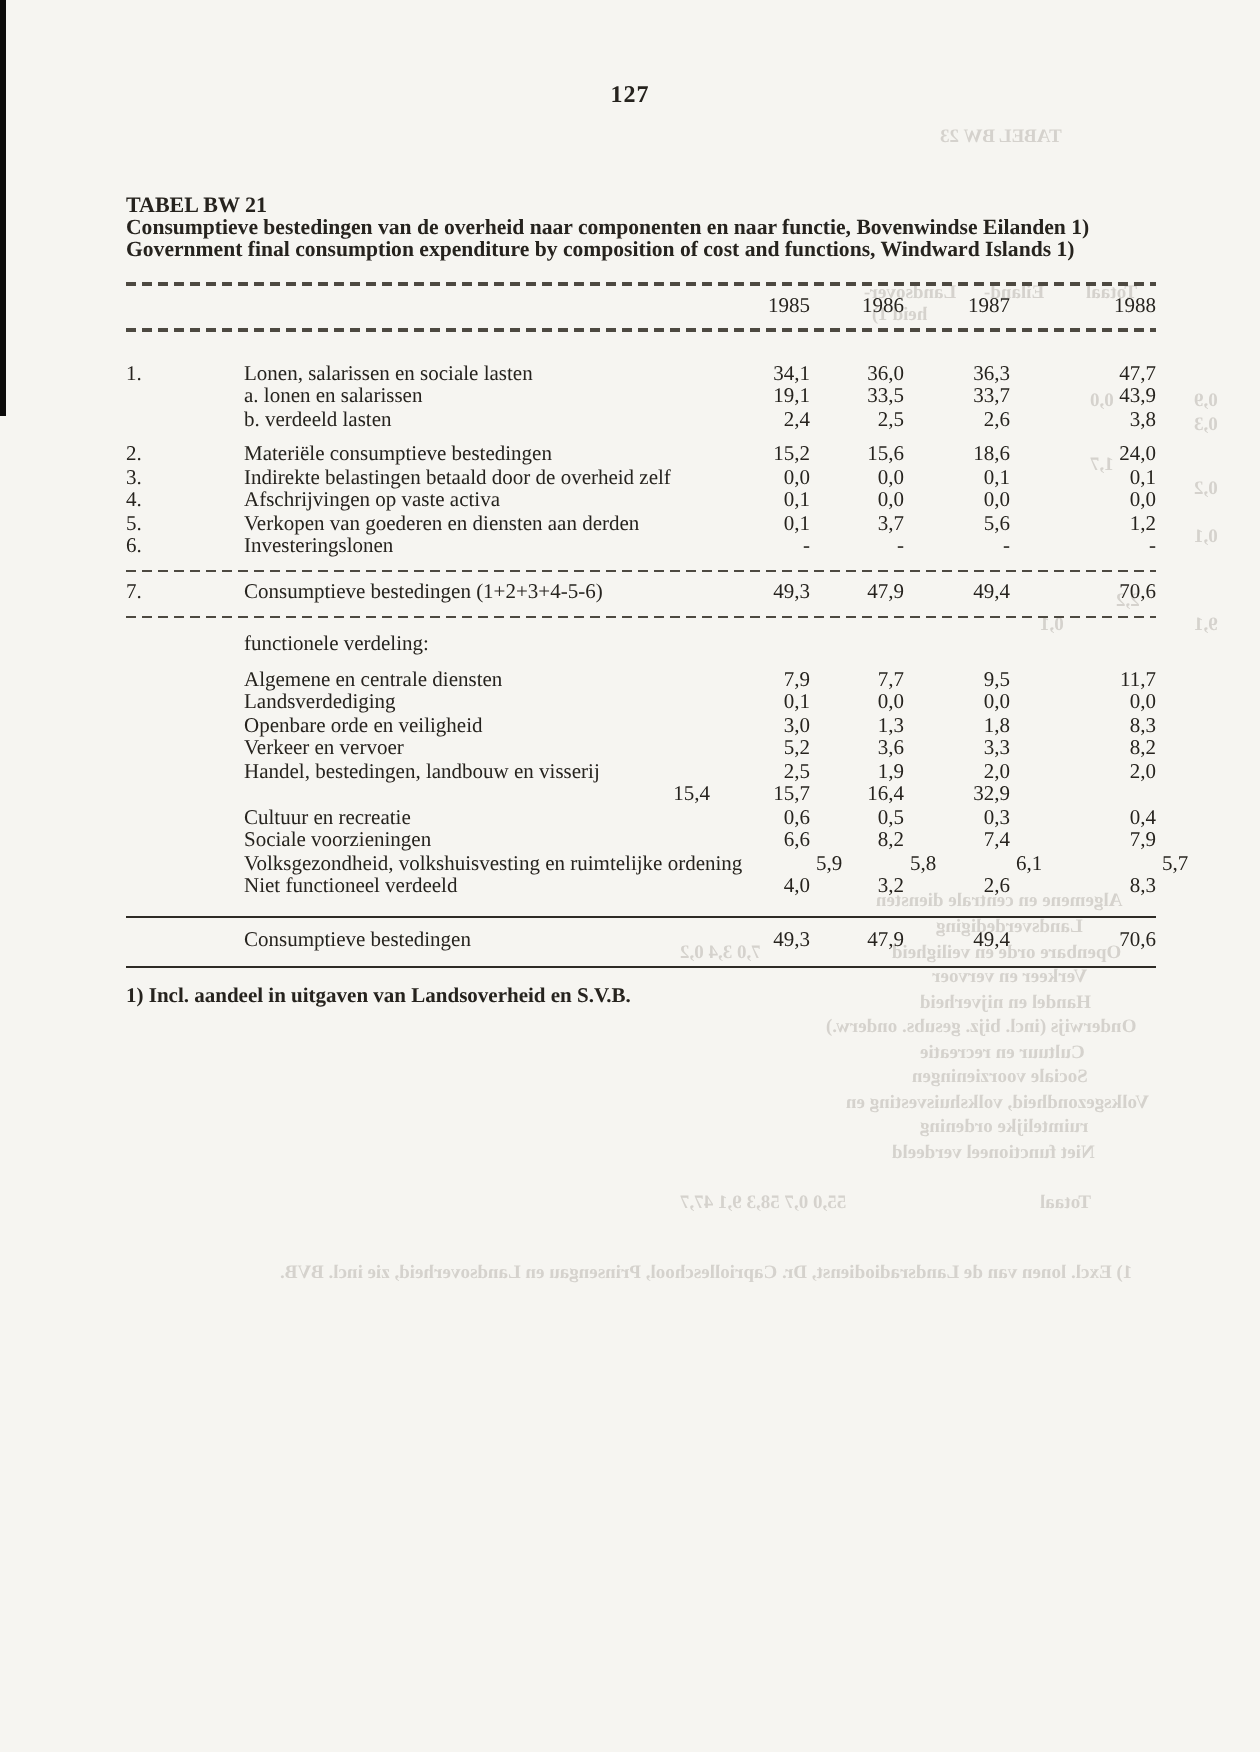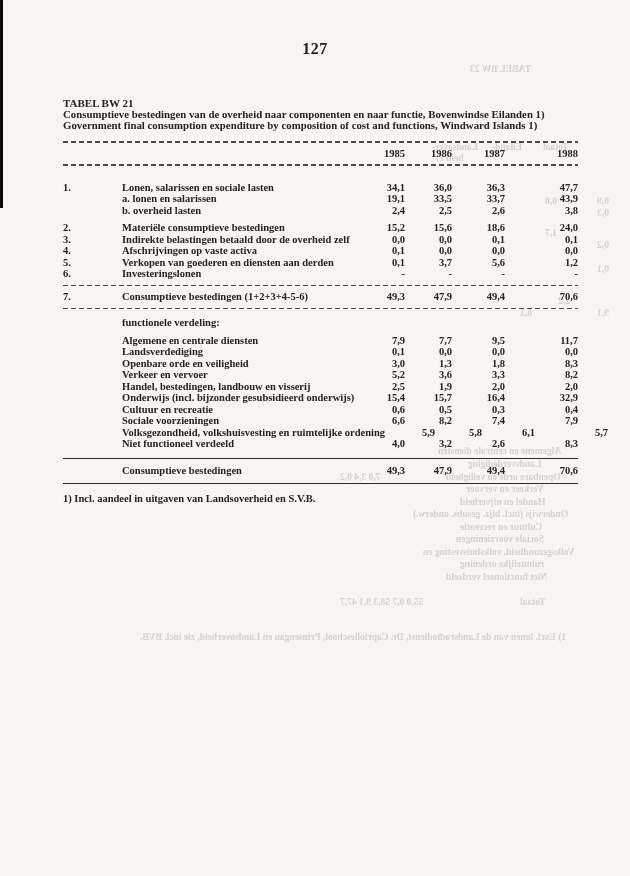--- a/index.html
+++ b/index.html
@@ -4,34 +4,34 @@
 <style>
   html,body{margin:0;padding:0;background:#e8e6e1;}
   .page{
     position:relative;width:630px;height:876px;margin:0 auto;
     background:#f6f5f1;overflow:hidden;
     font-family:"Liberation Serif","DejaVu Serif",serif;
     color:#26231e;
   }
   .scan-edge{position:absolute;left:0;top:0;width:3px;height:208px;background:#0c0b0a;}
   .page-number{position:absolute;top:40px;left:0;right:0;text-align:center;
-    font-weight:700;font-size:16px;letter-spacing:.5px;}
+    font-weight:700;font-size:12px;letter-spacing:.5px;}
   .content{position:absolute;left:63px;top:64px;width:515px;}
   .title-line{font-weight:700;font-size:10.8px;line-height:11px;white-space:nowrap;}
   .title-main{font-size:11px;margin-top:34px;}
   .rule{margin:5px 0;}
   .rule-dashed{height:1.6px;
     background-image:repeating-linear-gradient(90deg,#4d4941 0 5px,transparent 5px 8px);}
   .rule-solid{height:1.2px;background:#2e2b26;}
   .mt10{margin-top:10px;}
   .mt8{margin-top:8px;}
   .mt6{margin-top:6px;}
   .mb8{margin-bottom:8px;}
   .trow{display:grid;grid-template-columns:15px 1fr 50px 47px 53px 73px;
-    font-size:10.5px;font-weight:700;line-height:11.5px;min-height:11.5px;}
+    font-size:10.5px;font-weight:400;line-height:11.5px;min-height:11.5px;}
   .trow .num{}
   .trow .lbl{white-space:nowrap;margin-left:44px;}
   .trow .val{text-align:right;}
   .trow .val-left{text-align:left;}
   .trow.gap{margin-top:6px;}
   .trow.gap-lg{margin-top:16px;}
   .footnote{margin-top:9px;font-weight:700;font-size:10.5px;}
   .ghost-layer{position:absolute;inset:0;pointer-events:none;}
   .ghost{position:absolute;font-size:9.5px;font-weight:700;white-space:nowrap;
     color:rgba(95,88,76,0.22);transform:scaleX(-1);}
@@ -103,21 +103,21 @@
         <div class="trow">
           <span class="num"></span>
           <span class="lbl">a. lonen en salarissen</span>
           <span class="val">19,1</span>
           <span class="val">33,5</span>
           <span class="val">33,7</span>
           <span class="val">43,9</span>
         </div>
         <div class="trow">
           <span class="num"></span>
-          <span class="lbl">b. overheid lasten</span>
+          <span class="lbl">b. verdeeld lasten</span>
           <span class="val">2,4</span>
           <span class="val">2,5</span>
           <span class="val">2,6</span>
           <span class="val">3,8</span>
         </div>
         <div class="trow gap">
           <span class="num">2.</span>
           <span class="lbl">Materiële consumptieve bestedingen</span>
           <span class="val">15,2</span>
           <span class="val">15,6</span>
@@ -209,21 +209,20 @@
         <div class="trow">
           <span class="num"></span>
           <span class="lbl">Handel, bestedingen, landbouw en visserij</span>
           <span class="val">2,5</span>
           <span class="val">1,9</span>
           <span class="val">2,0</span>
           <span class="val">2,0</span>
         </div>
         <div class="trow">
           <span class="num"></span>
-          <span class="lbl">Onderwijs (incl. bijzonder gesubsidieerd onderwijs)</span>
           <span class="val">15,4</span>
           <span class="val">15,7</span>
           <span class="val">16,4</span>
           <span class="val">32,9</span>
         </div>
         <div class="trow">
           <span class="num"></span>
           <span class="lbl">Cultuur en recreatie</span>
           <span class="val">0,6</span>
           <span class="val">0,5</span>

